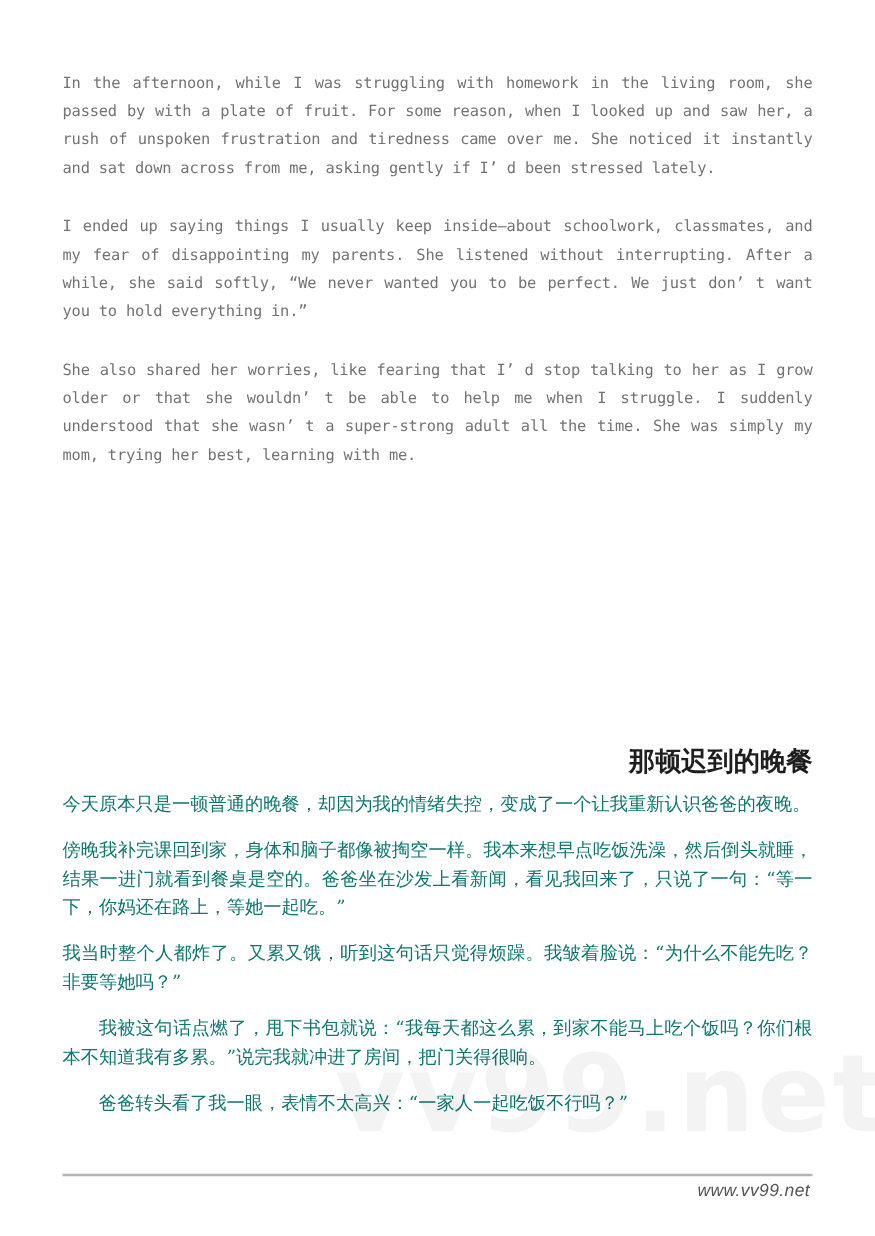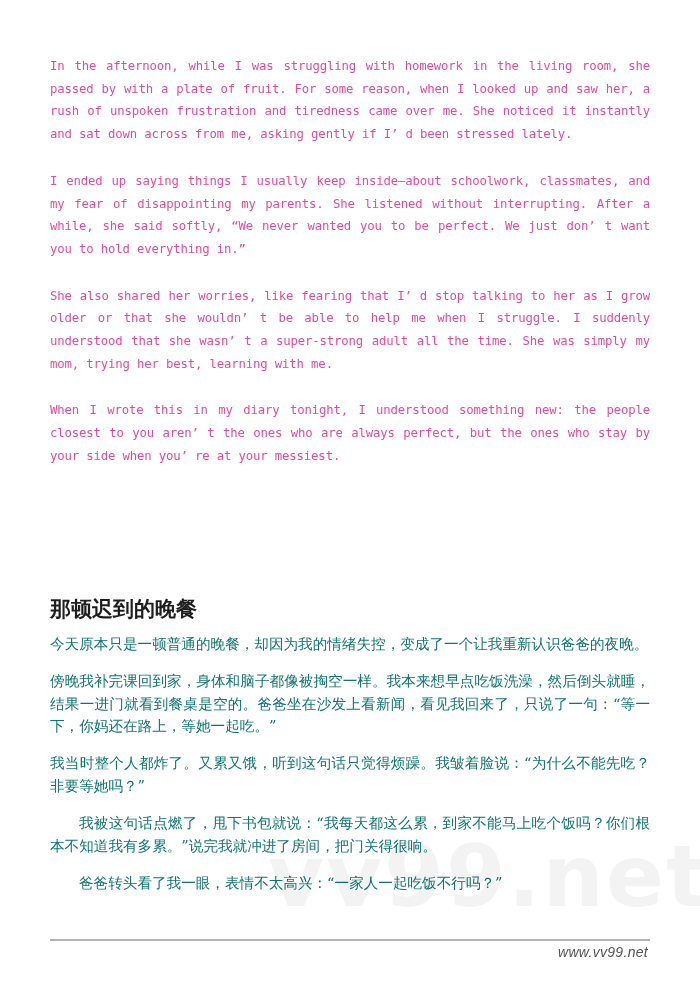--- a/index.html
+++ b/index.html
@@ -20,28 +20,28 @@
       top: 55px;
       width: 600px;
     }
     .en-section p {
       font-family: "DejaVu Sans Mono", "Liberation Mono", monospace;
       font-size: 12.3px;
       line-height: 22.7px;
       margin: 0 0 24px 0;
       text-align: justify;
       letter-spacing: -0.15px;
-      color: #ec4899;
+      color: #737373;
     }
     .zh-title {
       position: absolute;
       left: 0;
       top: 540px;
       width: 600px;
-      text-align: left;
+      text-align: right;
       font-family: "DejaVu Sans", "Liberation Sans", sans-serif;
       font-size: 21px;
       font-weight: bold;
       color: #1e1e1e;
       margin: 0;
       line-height: 28px;
     }
     .zh-section {
       position: absolute;
       left: 0;
@@ -93,21 +93,20 @@
     }
   </style>
 </head>
 <body>
 
 <div class="page">
   <div class="en-section">
     <p>In the afternoon, while I was struggling with homework in the living room, she passed by with a plate of fruit. For some reason, when I looked up and saw her, a rush of unspoken frustration and tiredness came over me. She noticed it instantly and sat down across from me, asking gently if I’ d been stressed lately.</p>
     <p>I ended up saying things I usually keep inside—about schoolwork, classmates, and my fear of disappointing my parents. She listened without interrupting. After a while, she said softly, “We never wanted you to be perfect. We just don’ t want you to hold everything in.”</p>
     <p>She also shared her worries, like fearing that I’ d stop talking to her as I grow older or that she wouldn’ t be able to help me when I struggle. I suddenly understood that she wasn’ t a super-strong adult all the time. She was simply my mom, trying her best, learning with me.</p>
-    <p>When I wrote this in my diary tonight, I understood something new: the people closest to you aren’ t the ones who are always perfect, but the ones who stay by your side when you’ re at your messiest.</p>
   </div>
 
   <h2 class="zh-title">那顿迟到的晚餐</h2>
 
   <div class="zh-section">
     <p>今天原本只是一顿普通的晚餐，却因为我的情绪失控，变成了一个让我重新认识爸爸的夜晚。</p>
     <p>傍晚我补完课回到家，身体和脑子都像被掏空一样。我本来想早点吃饭洗澡，然后倒头就睡，结果一进门就看到餐桌是空的。爸爸坐在沙发上看新闻，看见我回来了，只说了一句：“等一下，你妈还在路上，等她一起吃。”</p>
     <p>我当时整个人都炸了。又累又饿，听到这句话只觉得烦躁。我皱着脸说：“为什么不能先吃？非要等她吗？”</p>
     <p class="indent">我被这句话点燃了，甩下书包就说：“我每天都这么累，到家不能马上吃个饭吗？你们根本不知道我有多累。”说完我就冲进了房间，把门关得很响。</p>
     <p class="indent">爸爸转头看了我一眼，表情不太高兴：“一家人一起吃饭不行吗？”</p>

